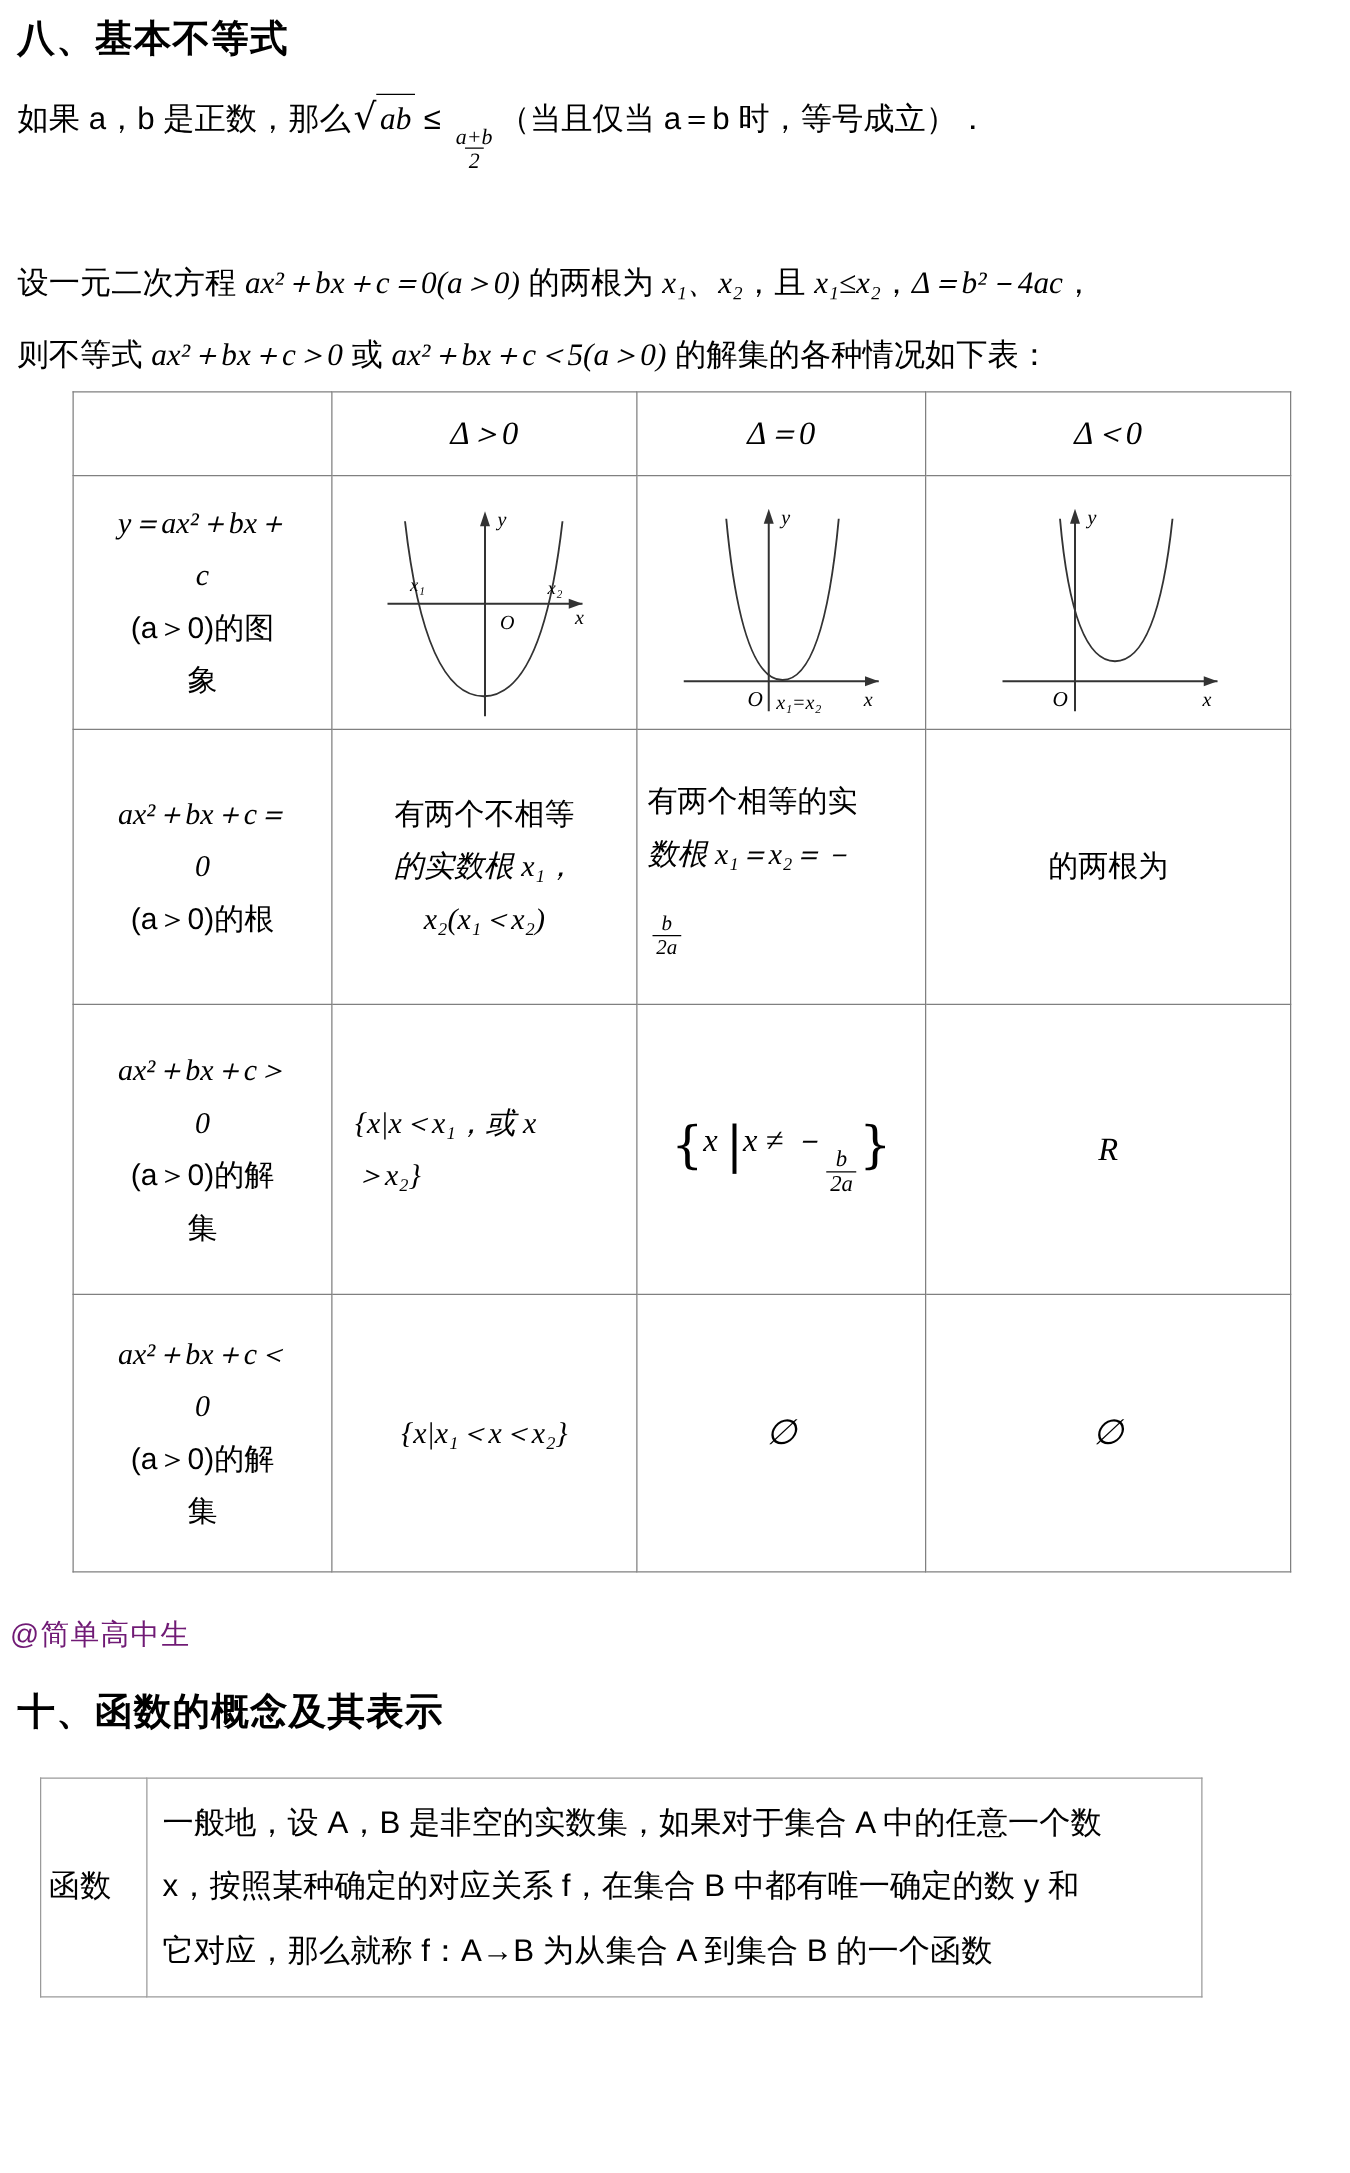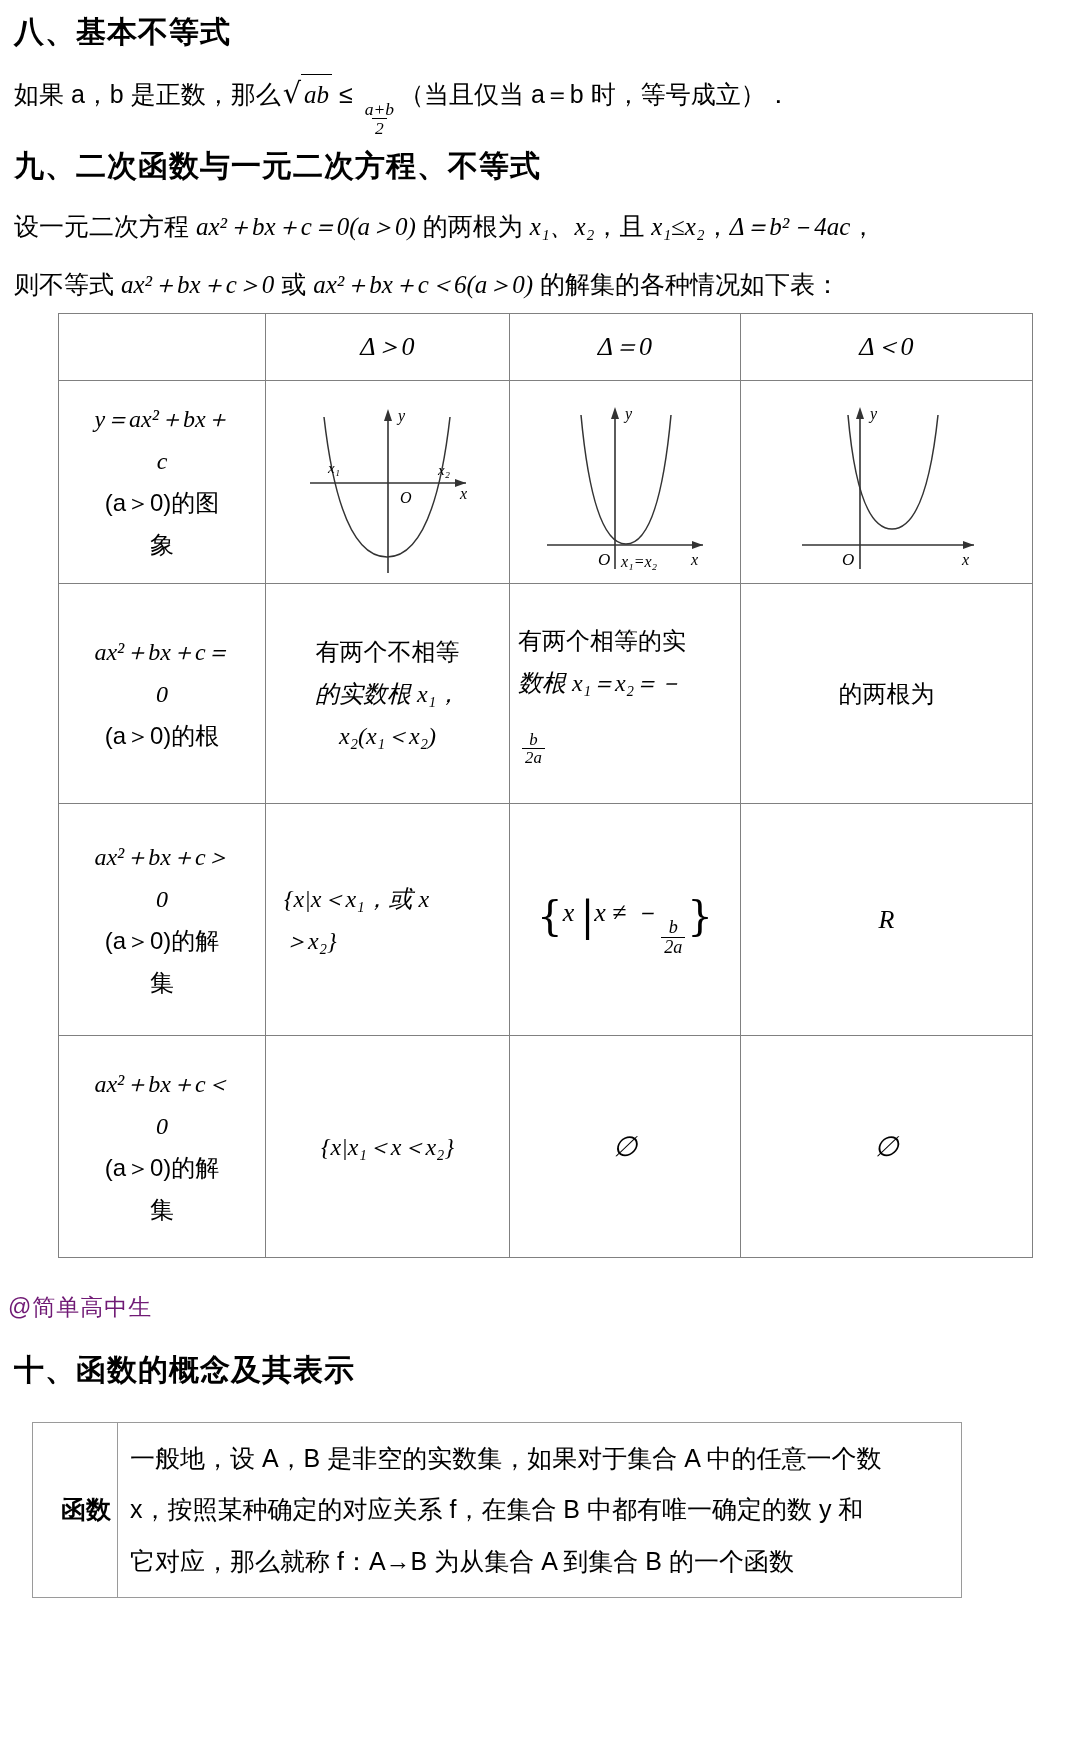--- a/index.html
+++ b/index.html
@@ -118,23 +118,22 @@
     font-size: 25px;
   }
   table.fn td {
     border: 1px solid #9a9a9a;
     padding: 10px 12px;
     vertical-align: middle;
     line-height: 2.05;
   }
   table.fn td.fn-key {
     width: 72px;
-    text-align: right;
+    text-align: left;
     padding: 10px 6px;
-    font-weight: bold;
   }
   table.fn td.fn-val { text-align: left; white-space: nowrap; }
 
   .nowrapline { white-space: nowrap; }
 </style>
 </head>
 <body>
 
 <div class="page">
 
@@ -144,30 +143,27 @@
 
   <div style="position:absolute; left:14px; top:72px;">
     <span class="para"><span>如果 a，b 是正数，那么</span><span class="sqrt"><span class="radsym">√</span><span class="radicand">ab</span></span>
       <span class="mn">≤</span>
       <span class="frac">
           <span class="num">a+b</span>
           <span class="den">2</span>
         </span><span>（当且仅当 a＝b 时，等号成立）．</span></span>
   </div>
 
-  <div style="position:absolute; left:14px; top:148px;">
-    <div class="h-section">九、二次函数与一元二次方程、不等式</div>
-  </div>
 
   <div style="position:absolute; left:14px; top:208px;">
     <span class="para"><span>设一元二次方程 </span><span class="mi">ax²＋bx＋c＝0(a＞0)</span><span> 的两根为 </span><span class="mi">x₁、x₂</span><span>，且 </span><span class="mi">x₁≤x₂</span><span>，</span><span class="mi">Δ＝b²－4ac</span><span>，</span></span>
   </div>
 
   <div style="position:absolute; left:14px; top:266px;">
-    <span class="para"><span>则不等式 </span><span class="mi">ax²＋bx＋c＞0</span><span> 或 </span><span class="mi">ax²＋bx＋c＜6(a＞0)</span><span> 的解集的各种情况如下表：</span></span>
+    <span class="para"><span>则不等式 </span><span class="mi">ax²＋bx＋c＞0</span><span> 或 </span><span class="mi">ax²＋bx＋c＜5(a＞0)</span><span> 的解集的各种情况如下表：</span></span>
   </div>
 
   <div style="position:absolute; left:58px; top:313px;">
     <table class="cmp">
       <tbody>
 
         <tr>
           <td class="col1" style="height:54px;"><span></span></td>
           <td class="col2 hdr-delta"><span class="delta">Δ＞0</span></td>
           <td class="col3 hdr-delta"><span class="delta">Δ＝0</span></td>

